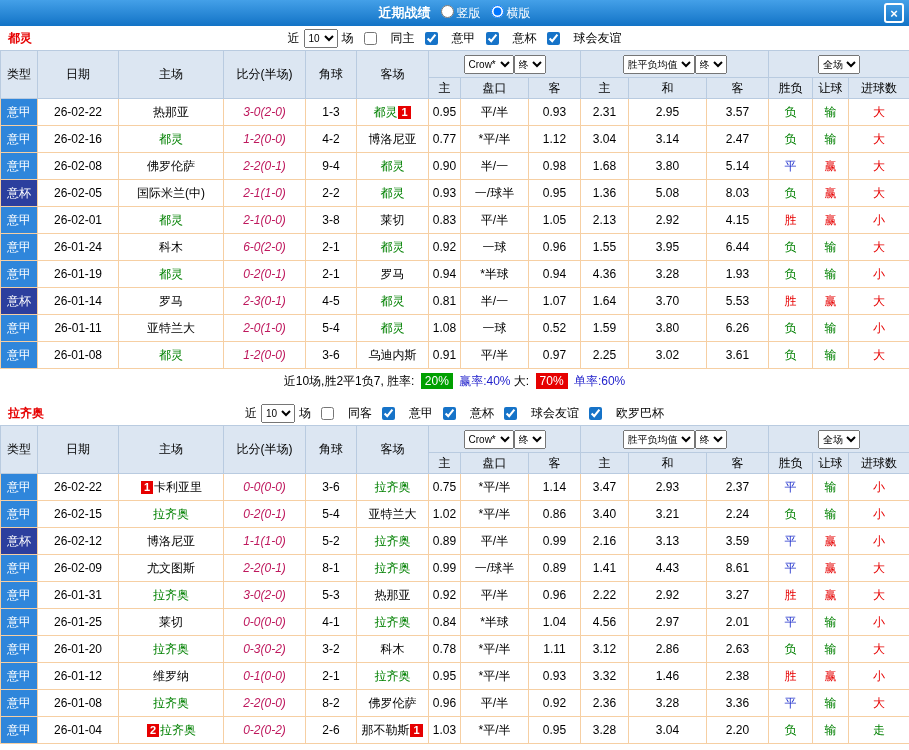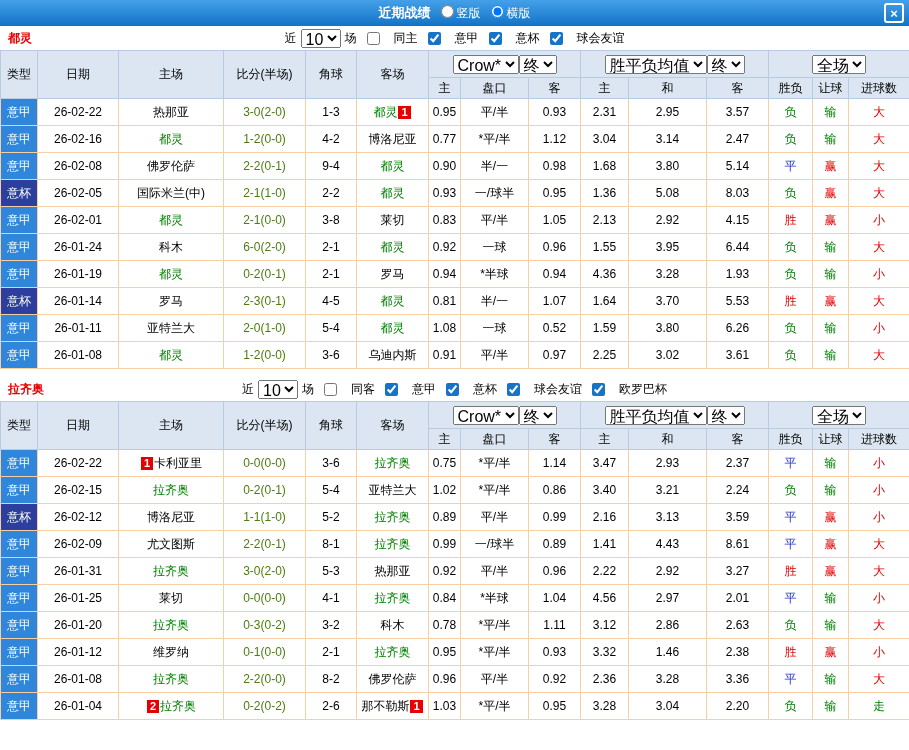--- a/index.html
+++ b/index.html
@@ -23,39 +23,39 @@
     border: 2px solid #fff; border-radius: 3px; font-weight: bold;
     display: flex; align-items: center; justify-content: center; cursor: pointer;
     font-size: 13px; line-height: 1;
   }
   
   .filterbar { height: 24px; display: flex; align-items: center; position: relative; background: #fff; }
   .team-title { position: absolute; left: 8px; color: #e60000; font-weight: bold; }
   .filters { margin: 0 auto; display: flex; align-items: center; gap: 4px; }
   .cb { display: inline-flex; align-items: center; gap: 14px; margin-left: 6px; cursor: pointer; }
   .cb input { margin: 0; width: 13px; height: 13px; accent-color: #1673c8; }
-  select.sel { height: 19px; font-size: 16px; font-family: inherit; }
+  select.sel { height: 19px; font-size: 10px; font-family: inherit; }
   
   table { width: 909px; border-collapse: collapse; table-layout: fixed; }
   thead th {
     background: #dce6f2; border: 1px solid #b9cbe0; font-weight: normal;
     font-size: 12px; padding: 0;
   }
   thead tr.h1 th { height: 27px; }
   thead tr.h2 th { height: 21px; }
   .group-wrap { display: flex; align-items: center; justify-content: center; }
   tbody td {
     border: 1px solid #f6cfa3; text-align: center; height: 27px;
     padding: 0 1px; font-size: 12px; overflow: hidden; white-space: nowrap;
   }
   td.lg { color: #fff; }
   td.lg-jia { background: #2f86db; }
   td.lg-cup { background: #2c3f9e; }
   .focus { color: #008000; }
-  td.score { color: #4d7c0f; }
+  td.score { color: #be185d; font-style: italic; }
   .badge {
     display: inline-block; background: #e60000; color: #fff; font-size: 11px;
     line-height: 13px; padding: 0 3px; margin: 0 1px; font-weight: bold;
   }
   .t-r { color: #e60000; } .t-g { color: #008000; } .t-b { color: #2233cc; }
   
   .summary { height: 24px; line-height: 24px; text-align: center; background: #fff; }
   .seg-plain { color: #000; }
   .seg-blue { color: #2222cc; }
   .seg-badge-green { background: #00a000; color: #fff; padding: 1px 4px; margin: 0 3px; }
@@ -328,20 +328,21 @@
             <td>0.97</td>
             <td>2.25</td>
             <td>3.02</td>
             <td>3.61</td>
             <td class="t-g">负</td>
             <td class="t-g">输</td>
             <td class="t-r">大</td>
           </tr>
         </tbody>
       </table>
+      <div class="summary"><span class="seg-plain">近10场,胜2平1负7, 胜率: </span><span class="seg-badge-green">20%</span><span class="seg-blue"> 赢率:40% </span><span class="seg-plain">大: </span><span class="seg-badge-red">70%</span><span class="seg-blue"> 单率:60%</span></div>
     </div>
     <div class="section-gap"></div>
     <div class="section">
       <div class="filterbar">
         <span class="team-title">拉齐奥</span>
         <div class="filters">
           <span>近</span>
           <select class="sel"><option>10</option></select>
           <span>场</span>
           <label class="cb">

